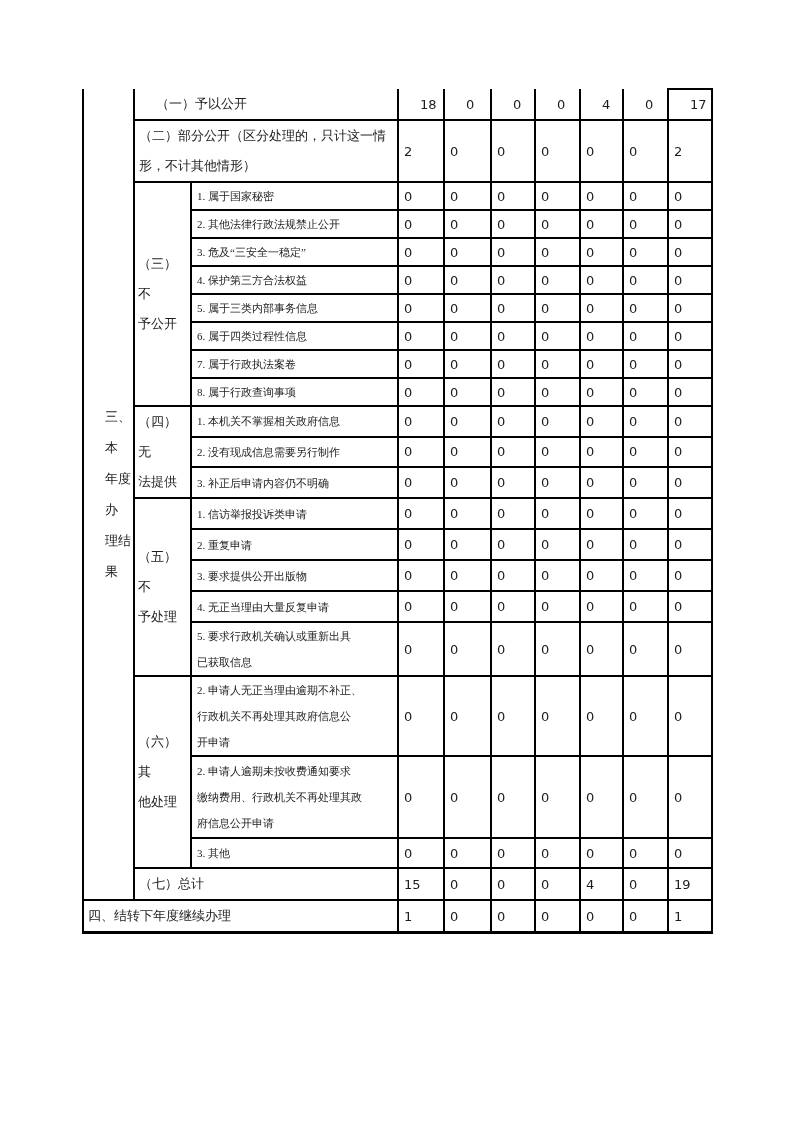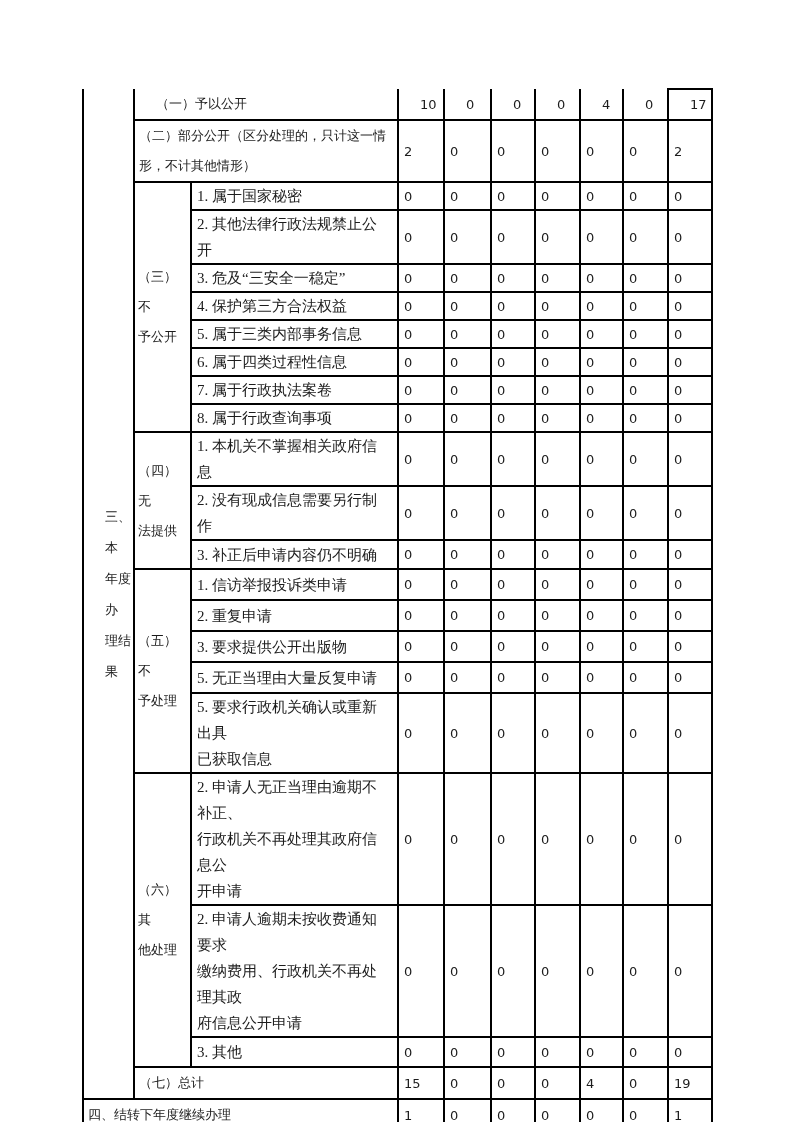--- a/index.html
+++ b/index.html
@@ -33,21 +33,21 @@
     font-size: 13px;
     padding: 0 2px 0 5px;
   }
   td.lbl {
     font-size: 13px;
     padding: 0 2px 0 4px;
     white-space: pre-line;
     line-height: 30px;
   }
   td.item {
-    font-size: 15px;
+    font-size: 11px;
     padding: 0 16px 0 5px;
     white-space: pre-line;
     line-height: 26px;
   }
   td.cat {
     font-size: 13px;
     padding: 0 1px 0 3px;
     white-space: pre-line;
     line-height: 30px;
     border-radius: 24px;
@@ -86,21 +86,21 @@
       <col style="width:43px">
       <col style="width:45px">
       <col style="width:44px">
 </colgroup>
 <tbody>
 <tr class="r1">
   <td class="side" rowspan="22">三、本
 年度办
 理结果</td>
   <td class="lbl" colspan="2">（一）予以公开</td>
-  <td class="num">10</td>
+  <td class="num">18</td>
   <td class="num">0</td>
   <td class="num">0</td>
   <td class="num">0</td>
   <td class="num">4</td>
   <td class="num">0</td>
   <td class="num cap">17</td>
 </tr>
 <tr class="r2">
   <td class="lbl" colspan="2">（二）部分公开（区分处理的，只计这一情
 形，不计其他情形）</td>
@@ -255,21 +255,21 @@
   <td class="item">3. 要求提供公开出版物</td>
   <td class="num">0</td>
   <td class="num">0</td>
   <td class="num">0</td>
   <td class="num">0</td>
   <td class="num">0</td>
   <td class="num">0</td>
   <td class="num">0</td>
 </tr>
 <tr class="rg5">
-  <td class="item">5. 无正当理由大量反复申请</td>
+  <td class="item">4. 无正当理由大量反复申请</td>
   <td class="num">0</td>
   <td class="num">0</td>
   <td class="num">0</td>
   <td class="num">0</td>
   <td class="num">0</td>
   <td class="num">0</td>
   <td class="num">0</td>
 </tr>
 <tr class="rg5b">
   <td class="item">5. 要求行政机关确认或重新出具

